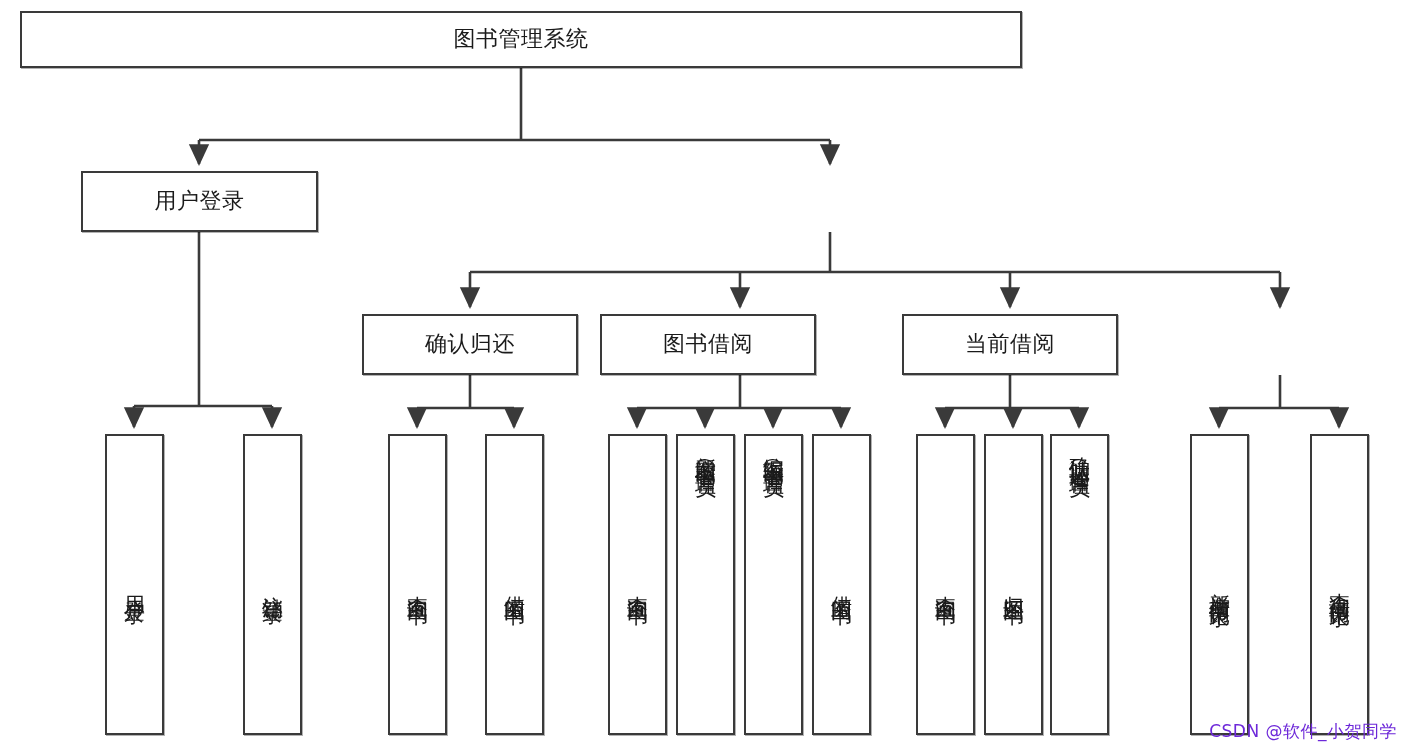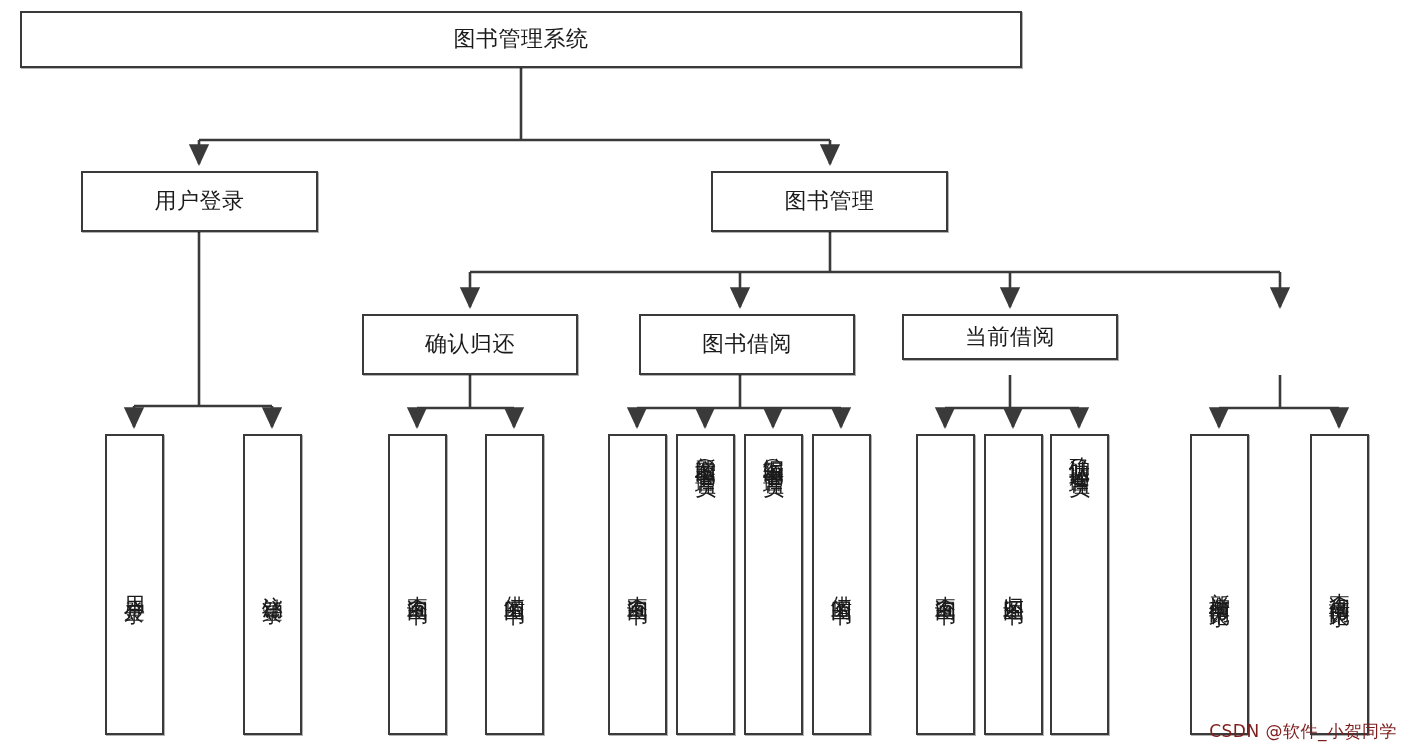--- a/index.html
+++ b/index.html
@@ -51,21 +51,21 @@
     white-space: nowrap;
   }
   .node.vert.toptext {
     justify-content: flex-start;
   }
   .watermark {
     position: absolute;
     right: 8px;
     bottom: 4px;
     font-size: 17px;
-    color: #7f1d1d;
+    color: #6d28d9;
     letter-spacing: 0.5px;
     white-space: nowrap;
     pointer-events: none;
   }
 </style>
 </head>
 <body>
 
 <div id="canvas">
 
@@ -115,25 +115,24 @@
       <path d="M1280,375 L1280,408"></path>
       <path d="M1219,408 L1339,408"></path>
       <path d="M1219,408 L1219,427" marker-end="url(#arrow)"></path>
       <path d="M1339,408 L1339,427" marker-end="url(#arrow)"></path>
     </g>
   </svg>
 
   <div class="node horiz" style="left:20px; top:11px; width:1002px; height:57px;">图书管理系统</div>
 
   <div class="node horiz" style="left:81px; top:171px; width:237px; height:61px;">用户登录</div>
-  <div class="node horiz" style="left:711px; top:171px; width:237px; height:61px;">图书管理</div>
 
   <div class="node horiz" style="left:362px; top:314px; width:216px; height:61px;">确认归还</div>
-  <div class="node horiz" style="left:639px; top:314px; width:216px; height:61px;">图书借阅</div>
-  <div class="node horiz" style="left:902px; top:314px; width:216px; height:46px;">当前借阅</div>
+  <div class="node horiz" style="left:600px; top:314px; width:216px; height:61px;">图书借阅</div>
+  <div class="node horiz" style="left:902px; top:314px; width:216px; height:61px;">当前借阅</div>
 
   <div class="node vert" style="left:105px; top:434px; width:59px; height:301px;">用户登录</div>
   <div class="node vert" style="left:243px; top:434px; width:59px; height:301px;">注销登录</div>
 
   <div class="node vert" style="left:388px; top:434px; width:59px; height:301px;">查询图书</div>
   <div class="node vert" style="left:485px; top:434px; width:59px; height:301px;">借阅图书</div>
 
   <div class="node vert" style="left:608px; top:434px; width:59px; height:301px;">查询图书</div>
   <div class="node vert toptext" style="left:676px; top:434px; width:59px; height:301px;">新增图书（管理员）</div>
   <div class="node vert toptext" style="left:744px; top:434px; width:59px; height:301px;">编辑图书（管理员）</div>

